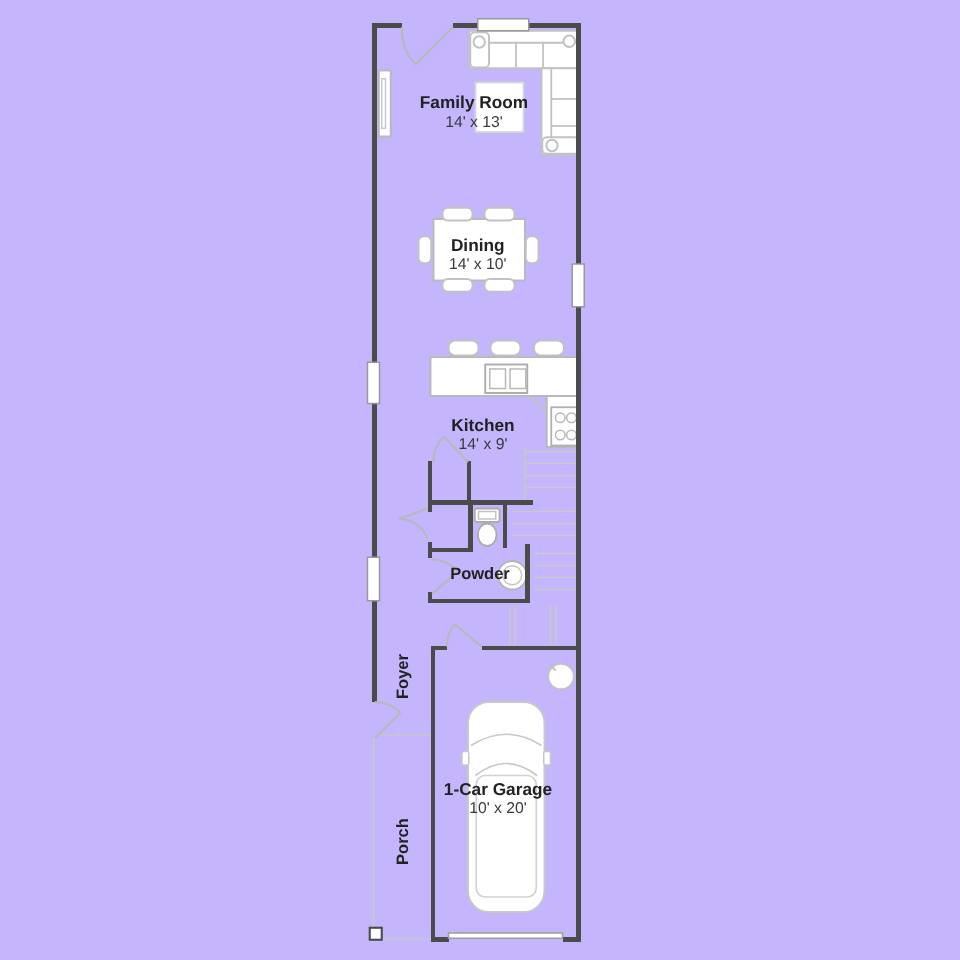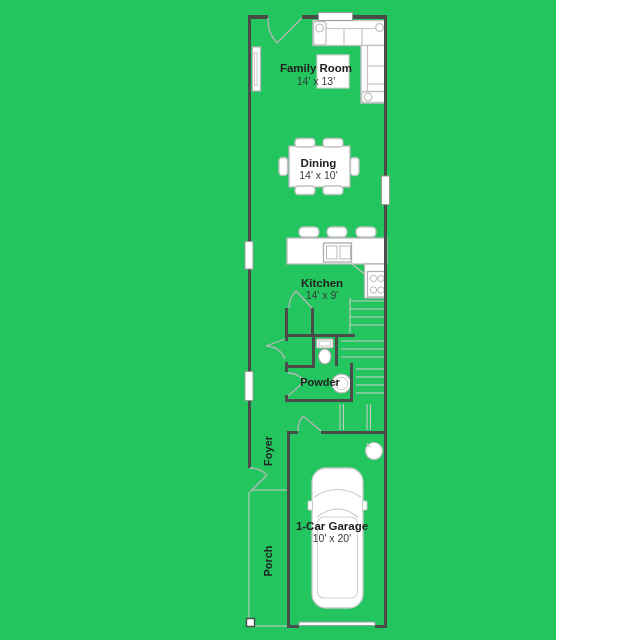--- a/index.html
+++ b/index.html
@@ -1,16 +1,16 @@
 <!DOCTYPE html>
 <html><head>
 <meta charset="utf-8">
 <style>
   html,body{margin:0;padding:0;background:#ffffff;}
-  .page{width:556px;height:640px;background:#22c55e;position:relative;overflow:hidden;}
+  .page{width:640px;height:640px;background:#c4b5fd;position:relative;overflow:hidden;}
   svg{display:block;}
   text{font-family:"Liberation Sans",sans-serif;}
   .room-name{font-weight:bold;font-size:11.5px;fill:#222222;}
   .room-dims{font-size:10.5px;fill:#3a3a3a;}
   .room-name-sm{font-weight:bold;font-size:11px;fill:#222222;}
   .wall{fill:#4b4b4b;stroke:none;}
   .win{fill:#ffffff;stroke:#999999;stroke-width:1;}
   .door{fill:none;stroke:#b8b8b8;stroke-width:1.3;}
   .fix{fill:#ffffff;stroke:#b9b9b9;stroke-width:1.3;}
   .fix-fill{fill:#ffffff;stroke:#c2c2c2;stroke-width:1.3;}

